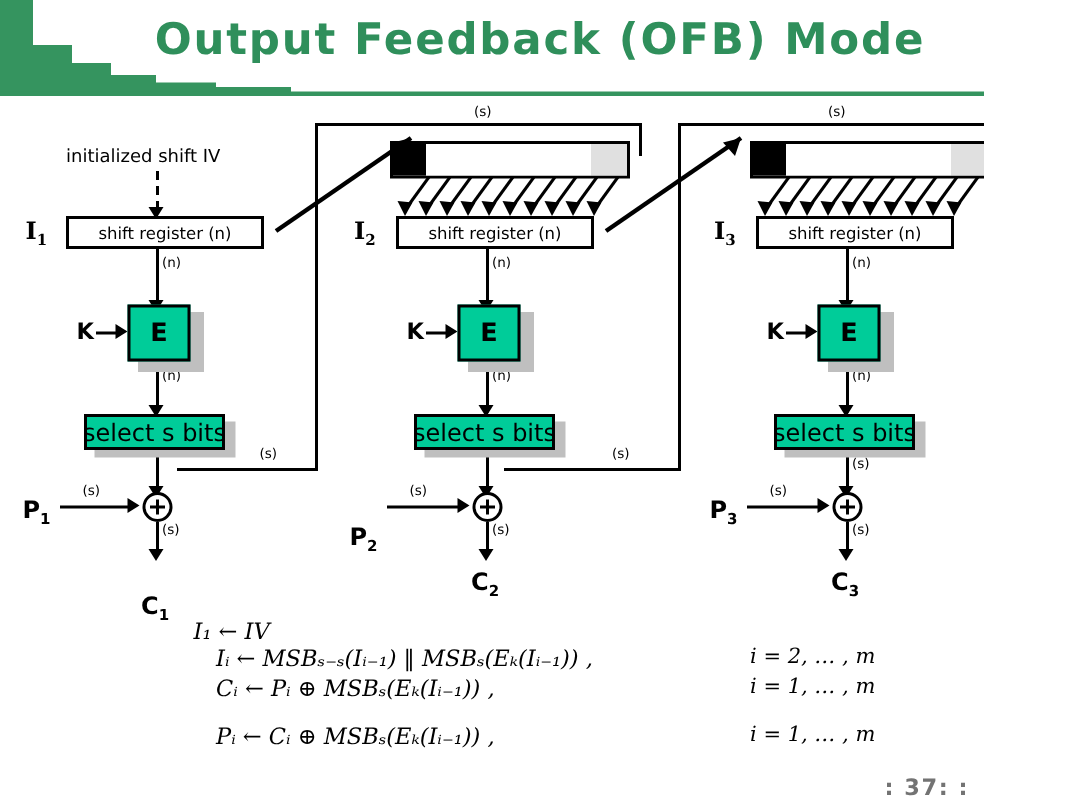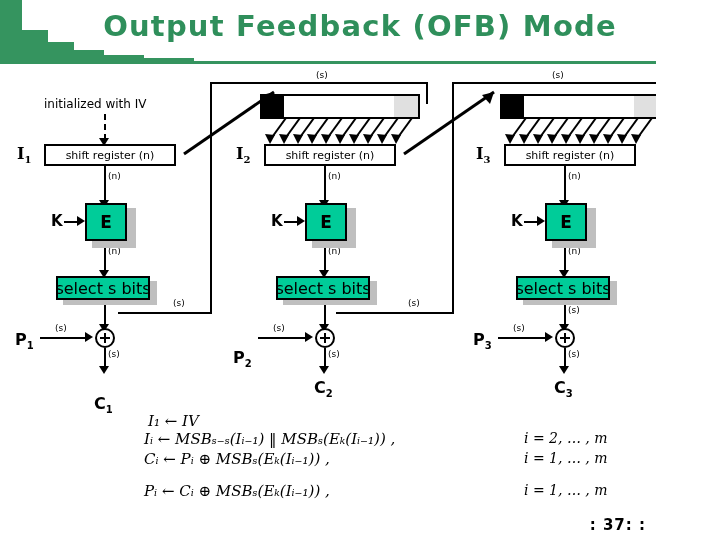--- a/index.html
+++ b/index.html
@@ -184,29 +184,29 @@
     position: absolute;
     font-family: "DejaVu Serif", serif;
     font-style: italic;
     color: #000;
   }
   .frow {
     position: absolute;
     white-space: nowrap;
     font-size: 15px;
   }
-  .fcond { position: absolute; white-space: nowrap; font-size: 14px; margin-left: 24px; }
+  .fcond { position: absolute; white-space: nowrap; font-size: 14px; }
 
   .pagenum {
     position: absolute;
     right: 10px; bottom: 6px;
     font-family: "DejaVu Sans", sans-serif;
     font-size: 15px;
     font-weight: bold;
-    color: #000000;
+    color: #737373;
     letter-spacing: 1px;
   }
 </style>
 </head>
 <body>
 
 <div id="slide">
 
   <div class="hdr-band">
     <div class="hdr-step" style="left:0;  top:0;  width:22px; height:62px;"></div>
@@ -226,21 +226,21 @@
   <div class="arrow-l" style="left:406px; top:100px;"></div>
   <div class="lab lab-sm" style="left:316px; top:70px;">(s)</div>
 
   <div class="ln ln-h" style="left:452px; top:82px;  width:218px;"></div>
   <div class="ln ln-v" style="left:452px; top:82px;  height:232px;"></div>
   <div class="ln ln-h" style="left:336px; top:312px; width:118px;"></div>
   <div class="ln ln-v" style="left:668px; top:82px;  height:22px;"></div>
   <div class="arrow-l" style="left:648px; top:100px;"></div>
   <div class="lab lab-sm" style="left:552px; top:70px;">(s)</div>
 
-  <div class="lab lab-iv" style="left:44px; top:97px;">initialized with IV</div>
+  <div class="lab lab-iv" style="left:44px; top:97px;">initialized shift IV</div>
   <div class="dashed-v" style="left:104px; top:114px; height:26px;"></div>
   <div class="arrow-d" style="left:99px; top:138px;"></div>
 
   <div class="lab lab-i" style="left:17px; top:144px;">
     <span>I</span><sub>1</sub>
   </div>
   <div class="sreg" style="left:44px; top:144px; width:132px; height:22px;">shift register (n)</div>
 
   <div class="ln ln-v" style="left:104px; top:166px; height:38px;"></div>
   <div class="arrow-d" style="left:99px; top:200px;"></div>
@@ -428,21 +428,21 @@
   <div class="lab lab-sm" style="left:513px; top:323px;">(s)</div>
 
   <div class="ln ln-v" style="left:564px; top:348px; height:22px;"></div>
   <div class="arrow-d" style="left:559px; top:366px;"></div>
   <div class="lab lab-sm" style="left:568px; top:349px;">(s)</div>
   <div class="lab lab-pc" style="left:554px; top:378px;">
     <span>C</span><sub>3</sub>
   </div>
 
   <div class="formulas">
-    <div class="frow" style="left:148px; top:412px;text-align:right;">I₁ ← IV</div>
+    <div class="frow" style="left:129px; top:412px;text-align:right;">I₁ ← IV</div>
 
     <div class="frow" style="left:144px; top:430px;">Iᵢ ← MSBₛ₋ₛ(Iᵢ₋₁) ‖ MSBₛ(Eₖ(Iᵢ₋₁)) ,</div>
     <div class="fcond" style="left:500px; top:430px;">i = 2, … , m</div>
 
     <div class="frow" style="left:144px; top:450px;">Cᵢ ← Pᵢ ⊕ MSBₛ(Eₖ(Iᵢ₋₁)) ,</div>
     <div class="fcond" style="left:500px; top:450px;">i = 1, … , m</div>
 
     <div class="frow" style="left:144px; top:482px;">Pᵢ ← Cᵢ ⊕ MSBₛ(Eₖ(Iᵢ₋₁)) ,</div>
     <div class="fcond" style="left:500px; top:482px;">i = 1, … , m</div>
   </div>

